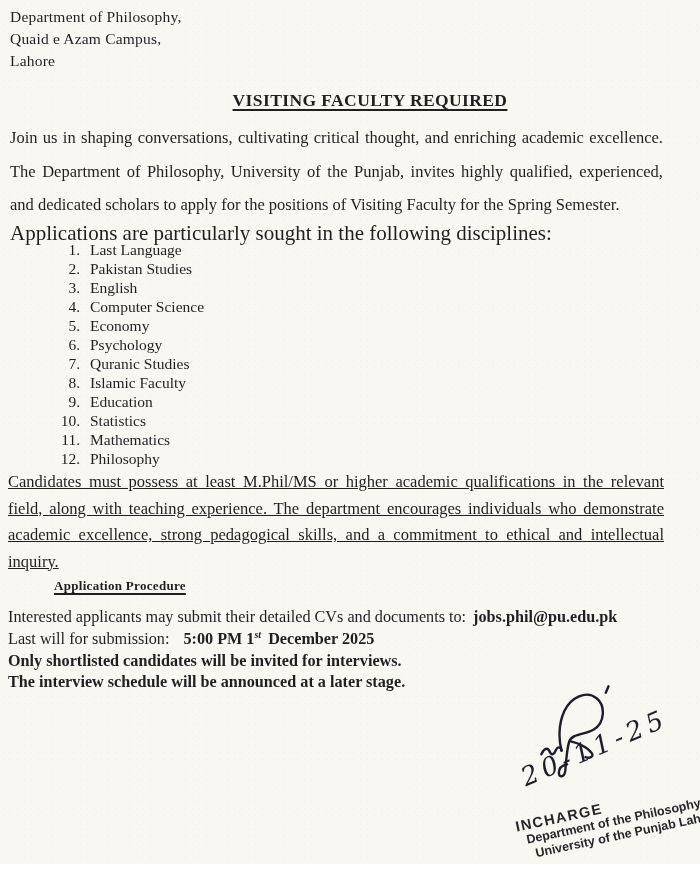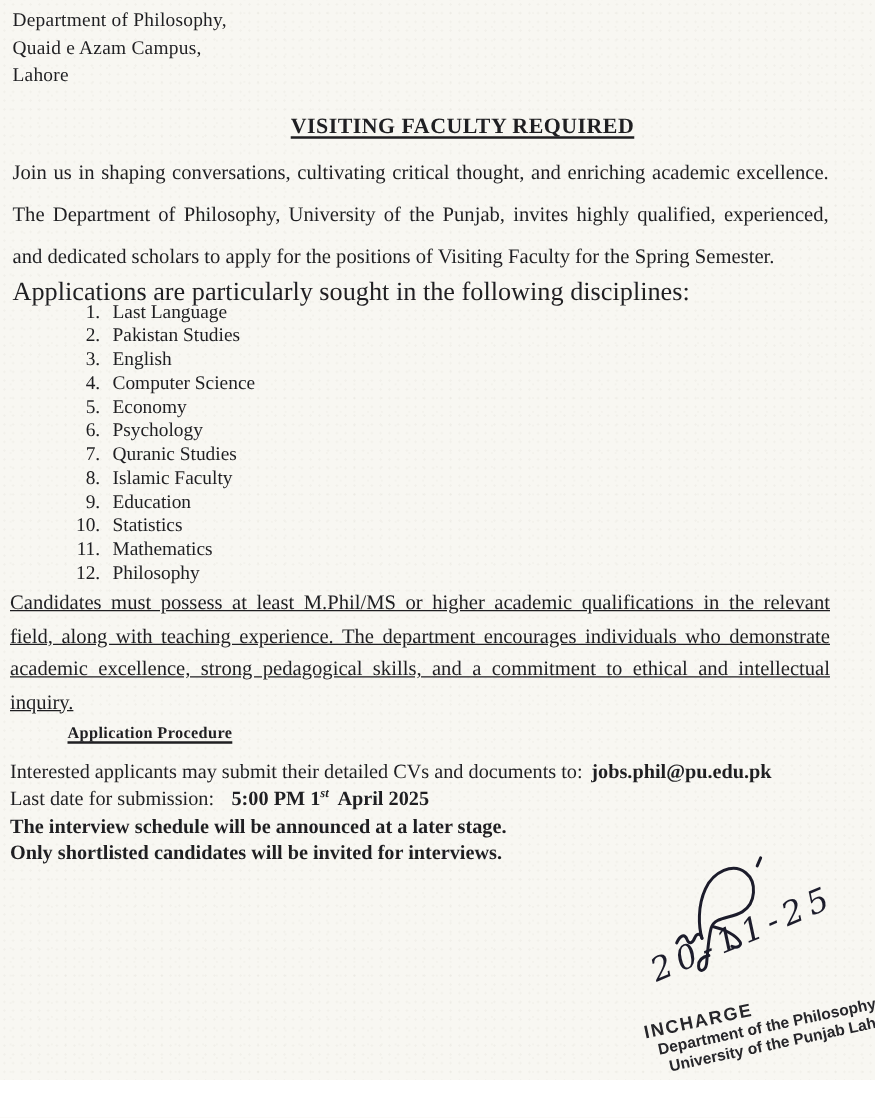--- a/index.html
+++ b/index.html
@@ -139,23 +139,23 @@
         <li>Philosophy</li>
       </ol>
   </div>
 
   <div class="qualifications">Candidates must possess at least M.Phil/MS or higher academic qualifications in the relevant field, along with teaching experience. The department encourages individuals who demonstrate academic excellence, strong pedagogical skills, and a commitment to ethical and intellectual inquiry.</div>
 
   <div class="app-heading">Application Procedure</div>
 
   <div class="procedure">
     <div><span>Interested applicants may submit their detailed CVs and documents to:</span><span class="gap"></span><span class="bold">jobs.phil@pu.edu.pk</span></div>
-    <div><span>Last date for submission:</span><span class="gap"></span><span class="gap"></span><span class="bold">5:00 PM 1</span><sup class="ord">st</sup><span class="gap"></span><span class="bold">April 2025</span></div>
+    <div><span>Last will for submission:</span><span class="gap"></span><span class="gap"></span><span class="bold">5:00 PM 1</span><sup class="ord">st</sup><span class="gap"></span><span class="bold">December 2025</span></div>
+    <div class="bold">Only shortlisted candidates will be invited for interviews.</div>
     <div class="bold">The interview schedule will be announced at a later stage.</div>
-    <div class="bold">Only shortlisted candidates will be invited for interviews.</div>
   </div>
 
   <svg class="sig-svg" viewBox="0 0 100 110" fill="none">
     <g stroke="#1c1c2b" stroke-width="2.6" stroke-linecap="round" stroke-linejoin="round">
       <path d="M 8,76 c 3,-7 7,-8 9,-3 c 2,5 5,3 7,-2 c 2,-4 5,-3 6,1"></path>
       <path d="M 30,72 c -3,-10 -4,-28 3,-43 c 7,-15 24,-23 35,-14 c 10,8 9,27 -3,34 c -10,6 -24,4 -27,14 c -2,7 -3,18 -4,31 c -1,7 -7,8 -7,2 c 0,-5 4,-8 9,-9"></path>
       <path d="M 40,62 c 9,2 19,7 23,13 c 2,3 -2,6 -7,4"></path>
       <path d="M 78,9 l 3,-7"></path>
     </g>
   </svg>

